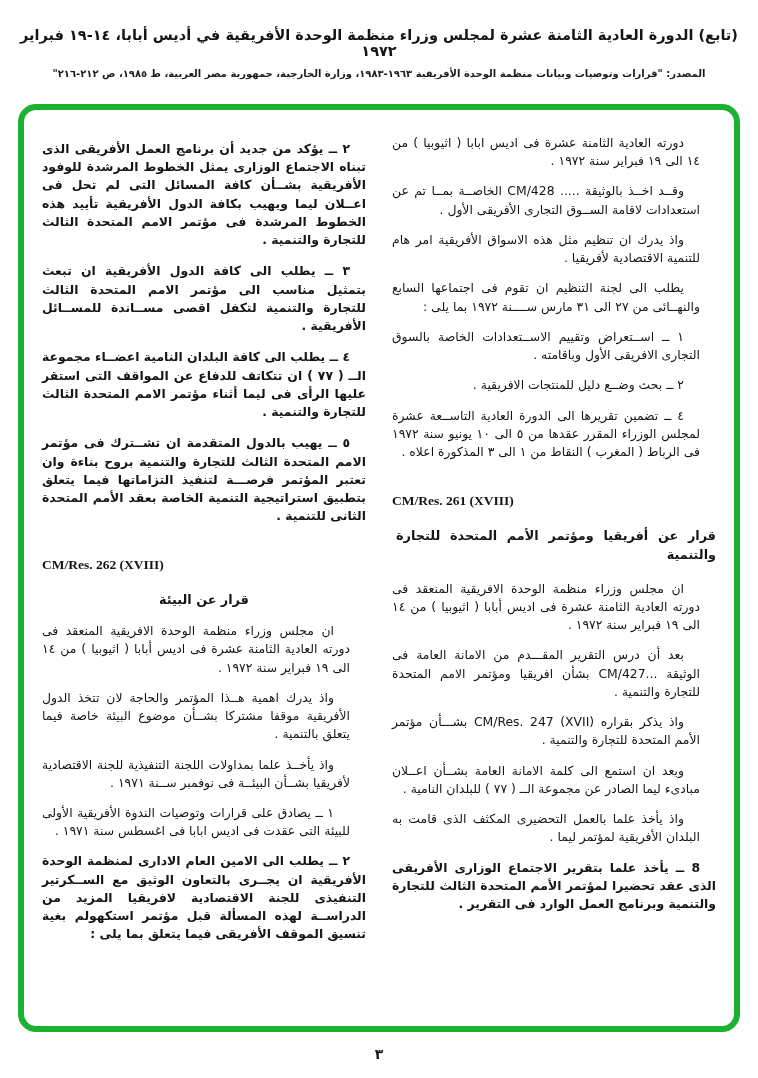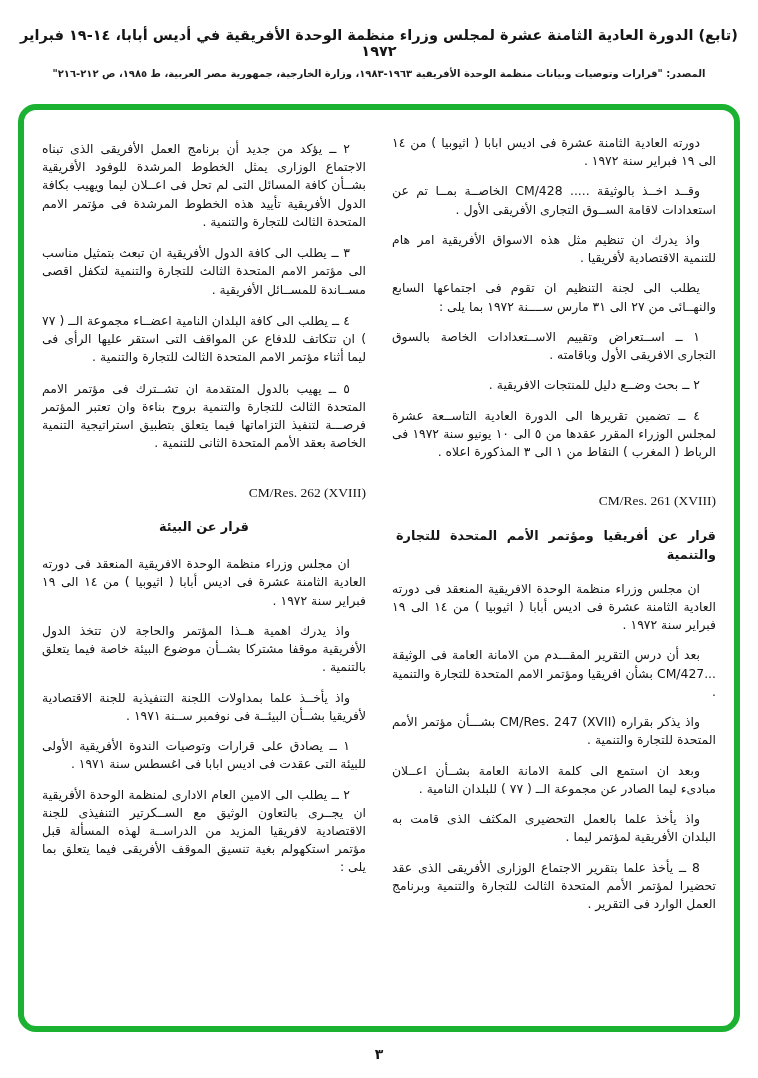--- a/index.html
+++ b/index.html
@@ -54,45 +54,46 @@
   .col {
     flex: 1 1 0;
     min-width: 0;
     text-align: justify;
     font-size: 12.4px;
     line-height: 1.47;
   }
   .col-left { padding-top: 6px; }
 
   .para {
-    margin: 0 0 12px 0;
+    margin: 0 16px 12px 0;
     text-indent: 16px;
   }
   .para-bold {
     margin: 0 0 13px 0;
     text-indent: 16px;
-    font-weight: normal;
+    font-weight: bold;
   }
   .doc-ref {
     direction: ltr;
-    text-align: right;
+    text-align: left;
     font-family: "Liberation Serif", "DejaVu Serif", serif;
     font-size: 13.5px;
     margin: 30px 0 16px 0;
+    font-weight: bold;
   }
   .sec-heading {
     font-weight: bold;
     font-size: 12.8px;
     margin: 0 0 15px 4px;
   }
   .sec-heading-center {
     font-weight: bold;
     font-size: 12.8px;
     text-align: center;
-    margin: 4px 0 18px 0;
+    margin: 4px 0 12px 0;
   }
 
   
   .page-number {
     position: absolute;
     top: 1046px;
     left: 0;
     width: 758px;
     text-align: center;
     font-size: 14px;

